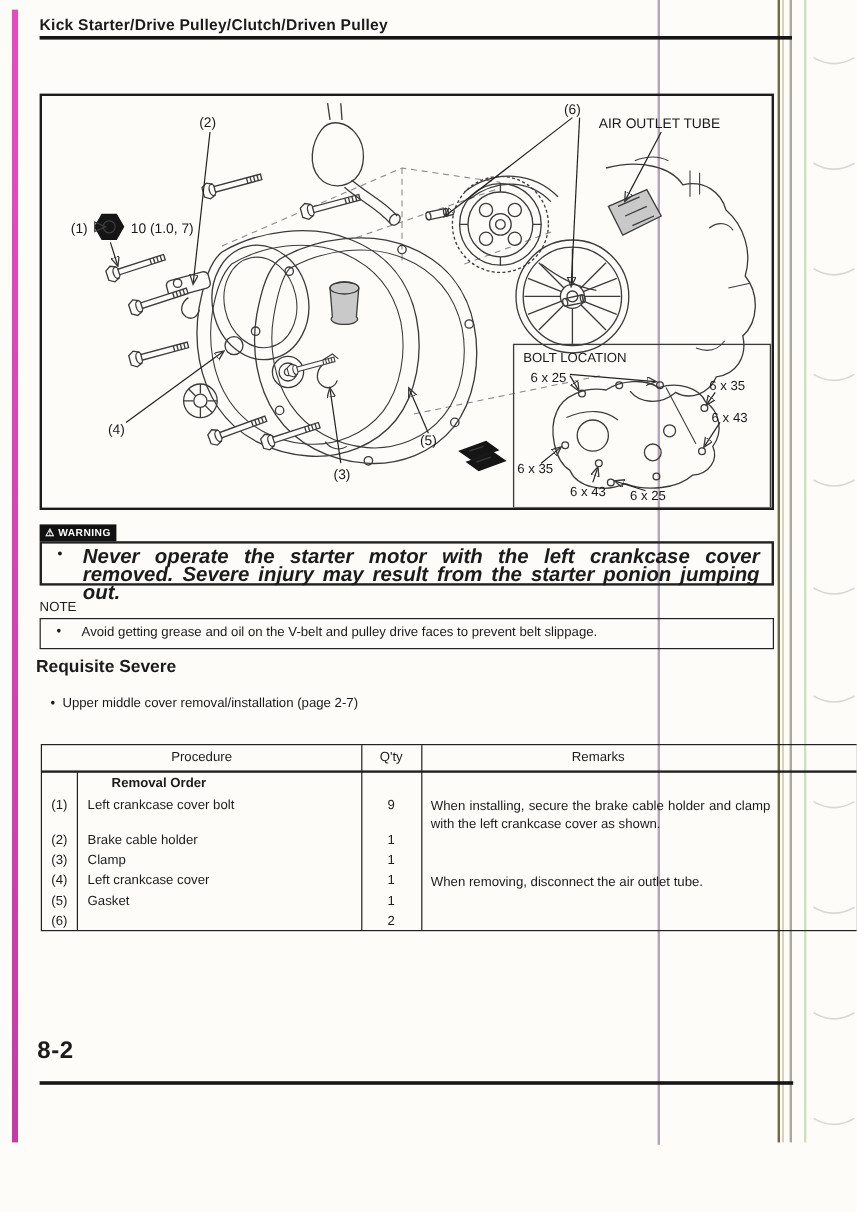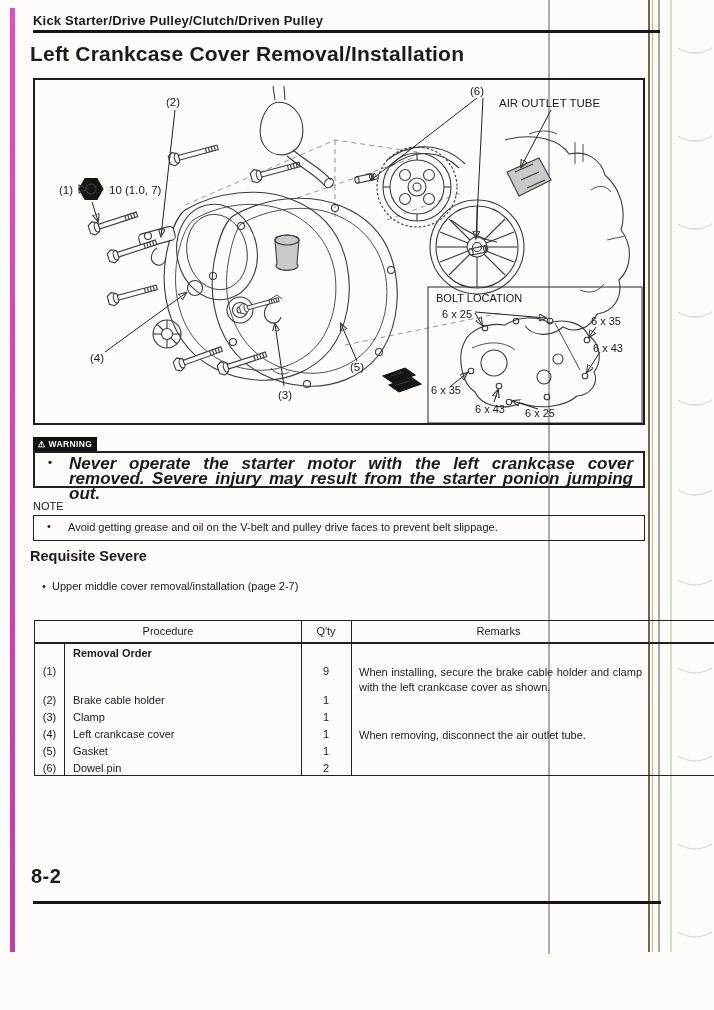--- a/index.html
+++ b/index.html
@@ -51,21 +51,21 @@
   .tbl .v3{position:absolute;left:316px;top:0;bottom:0;width:1px;background:#222;}
   .tbl .th{position:absolute;top:4px;text-align:center;}
   .th-proc{left:0;width:266px;}
   .th-qty{left:266px;width:50px;}
   .th-rem{left:316px;width:295px;}
   .cell{position:absolute;height:14px;line-height:13px;}
   .c-num{left:0;width:29px;text-align:center;}
   .c-name{left:38px;width:220px;}
   .c-qty{left:266px;width:50px;text-align:center;}
   .c-rem{left:324px;width:283px;text-align:justify;line-height:15px;height:auto;}
-  .bold{font-weight:bold;}
+  .bold{font-weight:bold;margin-left:20px;}
   
   .frule{left:33px;top:901px;width:628px;height:2.5px;background:#161616;}
   .pageno{left:31px;top:865px;font-size:20px;font-weight:bold;letter-spacing:.5px;}
   .notches{left:676px;top:0;width:38px;height:1010px;}
 </style>
 </head>
 <body>
 
 <div class="screen">
 
@@ -86,21 +86,20 @@
       <path d="M2,580 Q19,590 36,580"></path>
         <path d="M2,668 Q19,678 36,668"></path>
         <path d="M2,756 Q19,766 36,756"></path>
       <path d="M2,844 Q19,854 36,844"></path>
         <path d="M2,932 Q19,942 36,932"></path>
     </g>
   </svg>
 
   <div class="abs breadcrumb">Kick Starter/Drive Pulley/Clutch/Driven Pulley</div>
   <div class="abs hrule"></div>
-  <div class="abs title">Left Crankcase Cover Removal/Installation</div>
 
   <div class="abs figbox">
     <svg class="fig" width="608" height="343" viewBox="0 0 608 343">
       <defs>
         <marker id="ah" markerWidth="9" markerHeight="8" refX="7" refY="3.5" orient="auto">
           <path d="M0,0 L8,3.5 L0,7 Z" fill="#222" stroke="none"></path>
         </marker>
         <g id="boltdef">
           <path class="fill-white" d="M-9,-4 L-4.5,-6.8 L0,-4.8 L0,4.8 L-4.5,6.8 L-9,4 Z"></path>
           <ellipse class="fill-white" cx="-1" cy="0" rx="2.6" ry="4.8"></ellipse>
@@ -344,40 +343,40 @@
     <div class="v1"></div>
     <div class="v2"></div>
     <div class="v3"></div>
     <div class="th th-proc">Procedure</div>
     <div class="th th-qty">Q'ty</div>
     <div class="th th-rem">Remarks</div>
 
     <div class="cell c-name bold" style="top:26px">Removal Order</div>
 
     <div class="cell c-num" style="top:44px">(1)</div>
+    <div class="cell c-name" style="top:44px">Left crankcase cover bolt</div>
     <div class="cell c-qty" style="top:44px">9</div>
 
     <div class="cell c-num" style="top:73px">(2)</div>
     <div class="cell c-name" style="top:73px">Brake cable holder</div>
     <div class="cell c-qty" style="top:73px">1</div>
 
     <div class="cell c-num" style="top:90px">(3)</div>
     <div class="cell c-name" style="top:90px">Clamp</div>
     <div class="cell c-qty" style="top:90px">1</div>
 
     <div class="cell c-num" style="top:107px">(4)</div>
     <div class="cell c-name" style="top:107px">Left crankcase cover</div>
     <div class="cell c-qty" style="top:107px">1</div>
 
     <div class="cell c-num" style="top:124px">(5)</div>
     <div class="cell c-name" style="top:124px">Gasket</div>
     <div class="cell c-qty" style="top:124px">1</div>
 
     <div class="cell c-num" style="top:141px">(6)</div>
-    <div class="cell c-name" style="top:141px">Dowel pin</div>
     <div class="cell c-qty" style="top:141px">2</div>
 
     <div class="cell c-rem" style="top:44px">When installing, secure the brake cable holder and clamp with the left crankcase cover as shown.</div>
     <div class="cell c-rem" style="top:107px">When removing, disconnect the air outlet tube.</div>
   </div>
 
   <div class="abs frule"></div>
   <div class="abs pageno">8-2</div>
 
 </div>

